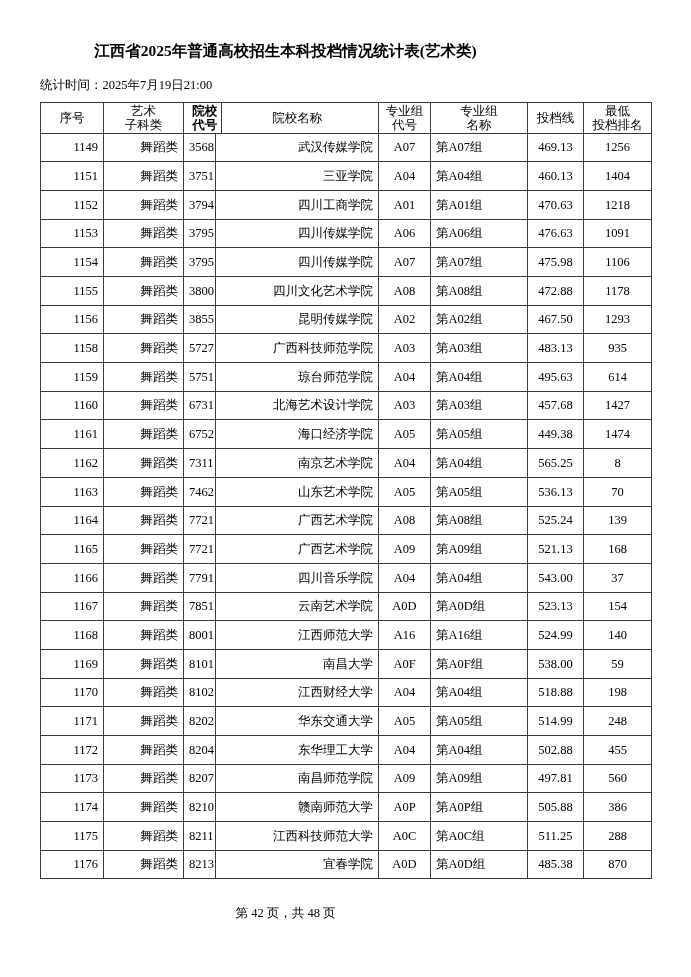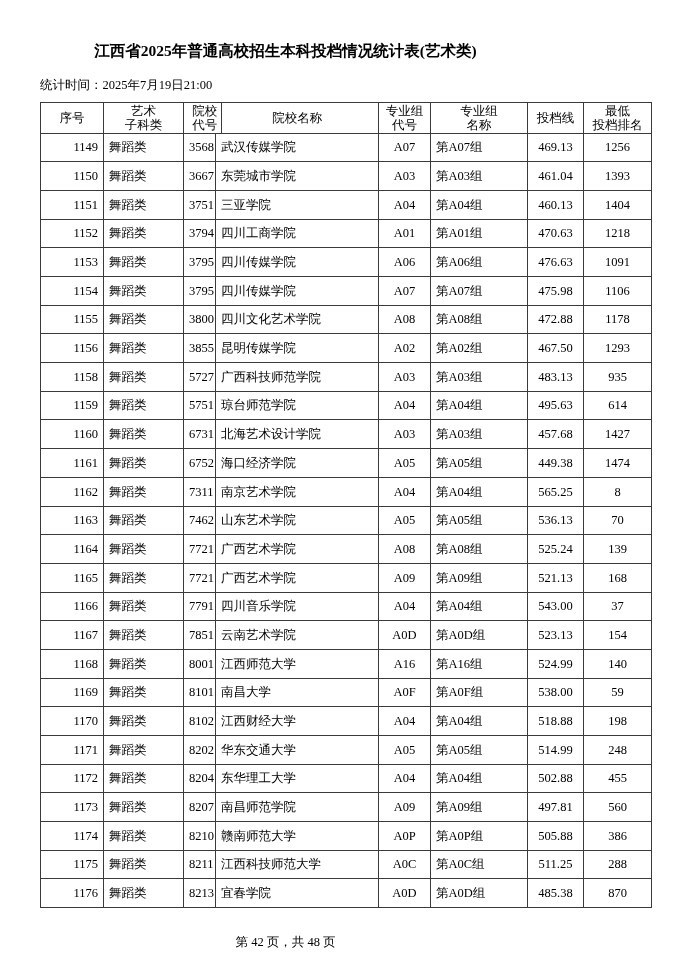--- a/index.html
+++ b/index.html
@@ -73,23 +73,23 @@
   col.c-seq     { width: 63px; }
   col.c-subcat  { width: 80px; }
   col.c-code    { width: 32px; }
   col.c-name    { width: 163px; }
   col.c-gcode   { width: 52px; }
   col.c-gname   { width: 97px; }
   col.c-line    { width: 56px; }
   col.c-rank    { width: 68px; }
 
   td.seq     { text-align: right;  padding-right: 7px; }
-  td.subcat  { text-align: left;   padding-left: 6px; }
+  td.subcat  { text-align: right;   padding-left: 6px; }
   td.code    { text-align: left;  padding-right: 4px; }
-  td.name    { text-align: left;   padding-left: 7px; }
+  td.name    { text-align: right;   padding-left: 7px; }
   td.gcode   { text-align: center; }
   td.gname   { text-align: left;   padding-left: 5px; }
   td.line    { text-align: center; }
   td.rank    { text-align: center; }
 
   .footer {
     text-align: center;
     font-size: 12.5px;
     margin-top: 26px;
     color: #000;
@@ -126,21 +126,21 @@
           <span class="hl">序号</span>
         </th>
         <th>
           <span class="hl">艺术</span>
           <span class="hl">子科类</span>
         </th>
         <th colspan="2">
           <table style="width:100%;border:0;border-collapse:collapse;">
             <tbody>
                 <tr>
-              <td style="border:0;border-right:1px solid #3a3a3a;width:32px;text-align:center;padding:0;height:30px;">
+              <td style="border:0;border-right:1px solid #3a3a3a;width:32px;text-align:center;padding:0;height:30px;font-weight:bold;">
                 <span class="hl">院校</span>
                 <span class="hl">代号</span>
               </td>
               <td style="border:0;text-align:center;padding:0;">
                 <span class="hl">院校名称</span>
               </td>
             </tr>
           </tbody>
             </table>
         </th>
@@ -166,30 +166,20 @@
           <td class="seq">1149</td>
           <td class="subcat">舞蹈类</td>
           <td class="code">3568</td>
           <td class="name">武汉传媒学院</td>
           <td class="gcode">A07</td>
           <td class="gname">第A07组</td>
           <td class="line">469.13</td>
           <td class="rank">1256</td>
         </tr>
         <tr>
-          <td class="seq">1150</td>
-          <td class="subcat">舞蹈类</td>
-          <td class="code">3667</td>
-          <td class="name">东莞城市学院</td>
-          <td class="gcode">A03</td>
-          <td class="gname">第A03组</td>
-          <td class="line">461.04</td>
-          <td class="rank">1393</td>
-        </tr>
-        <tr>
           <td class="seq">1151</td>
           <td class="subcat">舞蹈类</td>
           <td class="code">3751</td>
           <td class="name">三亚学院</td>
           <td class="gcode">A04</td>
           <td class="gname">第A04组</td>
           <td class="line">460.13</td>
           <td class="rank">1404</td>
         </tr>
         <tr>

